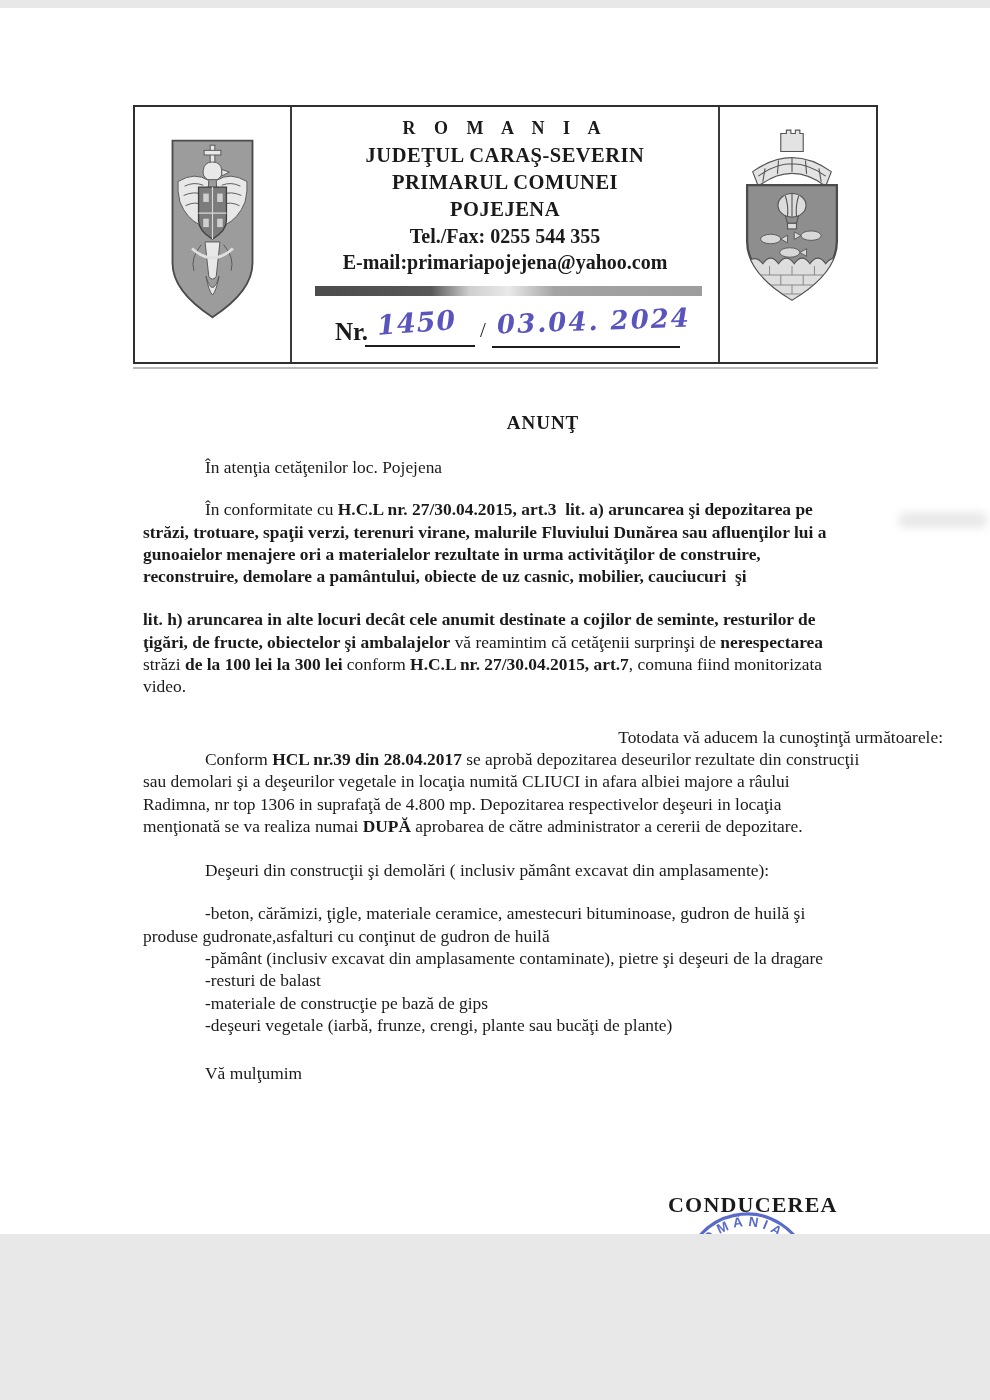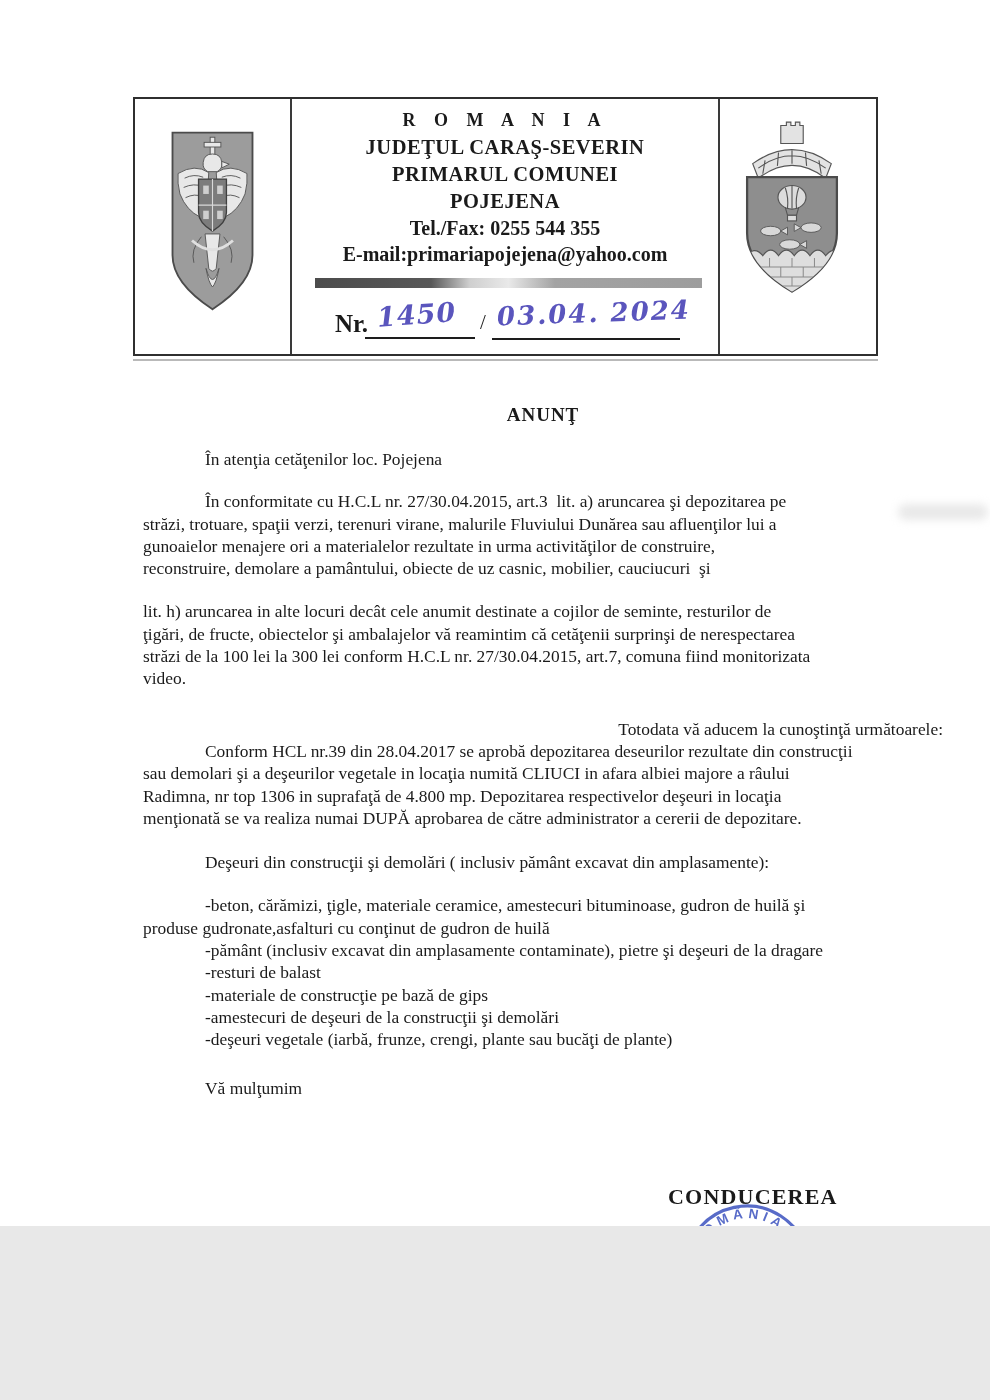--- a/index.html
+++ b/index.html
@@ -1,18 +1,18 @@
 <!DOCTYPE html>
 <html style="--stamp: #4a5fc4; --ink: #5a55bd;"><head>
 <meta charset="utf-8">
 <style>
   html,body{margin:0;padding:0;background:#e8e8e8;}
   .page{
     position:relative;width:990px;height:1226px;background:#ffffff;
-    margin:0 auto;overflow:hidden;
+    margin:8px auto;overflow:hidden;
     font-family:"Liberation Serif",serif;color:#1a1a1a;
   }
   
   .letterhead{
     position:absolute;left:133px;top:97px;width:745px;height:259px;
     border:2px solid #2f2f2f;box-sizing:border-box;background:#fff;
   }
   .letterhead:after{ 
     content:"";position:absolute;left:-2px;right:-2px;bottom:-7px;height:2px;
     background:#b9b9b9;
@@ -40,21 +40,21 @@
     position:absolute;color:var(--ink,#5a55bd);
     font-family:"DejaVu Serif",serif;font-style:italic;font-weight:bold;
   }
   .hw-nr{left:242px;top:200px;font-size:27px;transform:rotate(-4deg);letter-spacing:1px;}
   .hw-date{left:362px;top:199px;font-size:26px;transform:rotate(-2deg);letter-spacing:2px;}
   
   .body-text{position:absolute;left:143px;top:403px;width:800px;}
   .p-title{font-weight:bold;font-size:19px;letter-spacing:1px;text-align:center;line-height:24px;}
   .tline{white-space:pre;font-size:17.4px;line-height:22.3px;}
   .tline.ind{padding-left:62px;}
-  .tline .b{font-weight:normal;text-align:center;}
+  .tline .b{font-weight:bold;text-align:center;}
   .b-salut{margin-top:21px;}
   .b-p1{margin-top:20px;}
   .b-p2{margin-top:21px;}
   .b-p3{margin-top:28px;text-align:right;}
   .b-p4{margin-top:0px;}
   .b-p5{margin-top:22px;}
   .b-list{margin-top:21px;}
   .b-close{margin-top:26px;}
   
   .signature{
@@ -181,21 +181,20 @@
       </div>
     <div class="block b-p5">
         <div class="tline ind"><span>Deşeuri din construcţii şi demolări ( inclusiv pământ excavat din amplasamente):</span></div>
       </div>
     <div class="block b-list">
         <div class="tline ind"><span>-beton, cărămizi, ţigle, materiale ceramice, amestecuri bituminoase, gudron de huilă şi</span></div>
         <div class="tline"><span>produse gudronate,asfalturi cu conţinut de gudron de huilă</span></div>
         <div class="tline ind"><span>-pământ (inclusiv excavat din amplasamente contaminate), pietre şi deşeuri de la dragare</span></div>
         <div class="tline ind"><span>-resturi de balast</span></div>
         <div class="tline ind"><span>-materiale de construcţie pe bază de gips</span></div>
-        <div class="tline ind"><span>-amestecuri de deşeuri de la construcţii şi demolări</span></div>
         <div class="tline ind"><span>-deşeuri vegetale (iarbă, frunze, crengi, plante sau bucăţi de plante)</span></div>
       </div>
     <div class="block b-close">
         <div class="tline ind"><span>Vă mulţumim</span></div>
       </div>
   </div>
 
   <div class="signature">CONDUCEREA</div>
 
   <svg class="stamp" viewBox="0 0 180 180">

